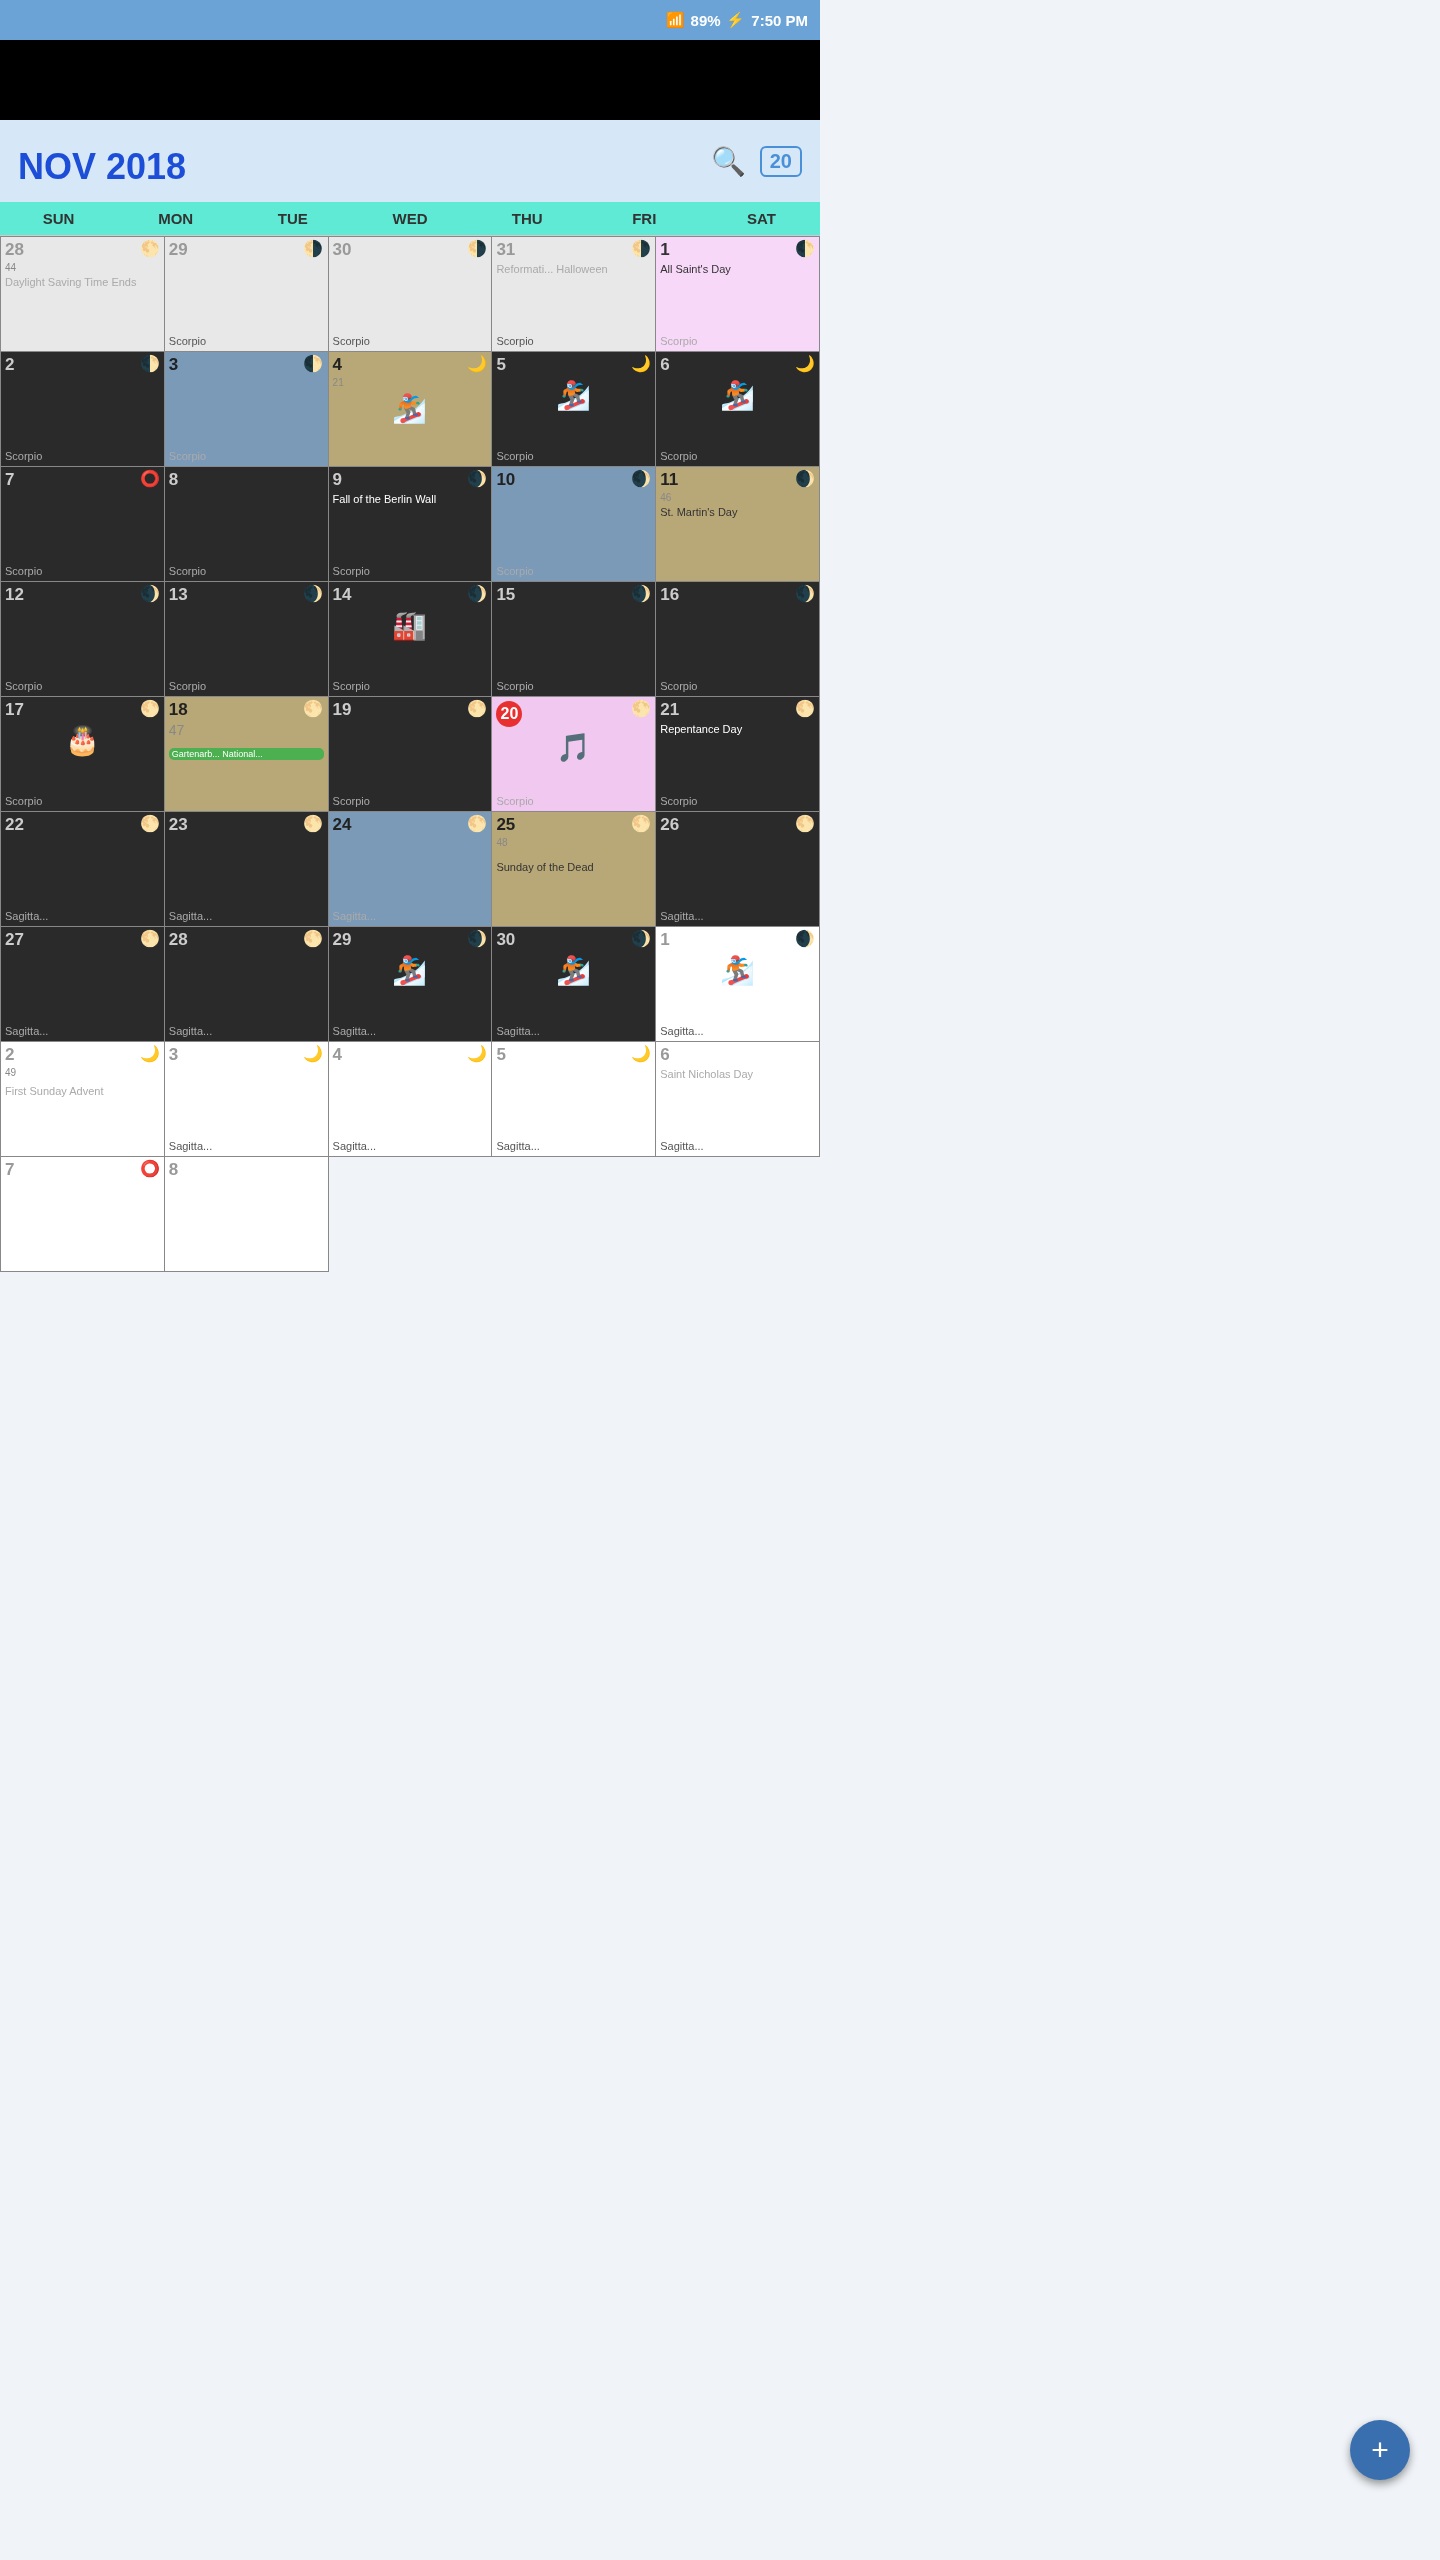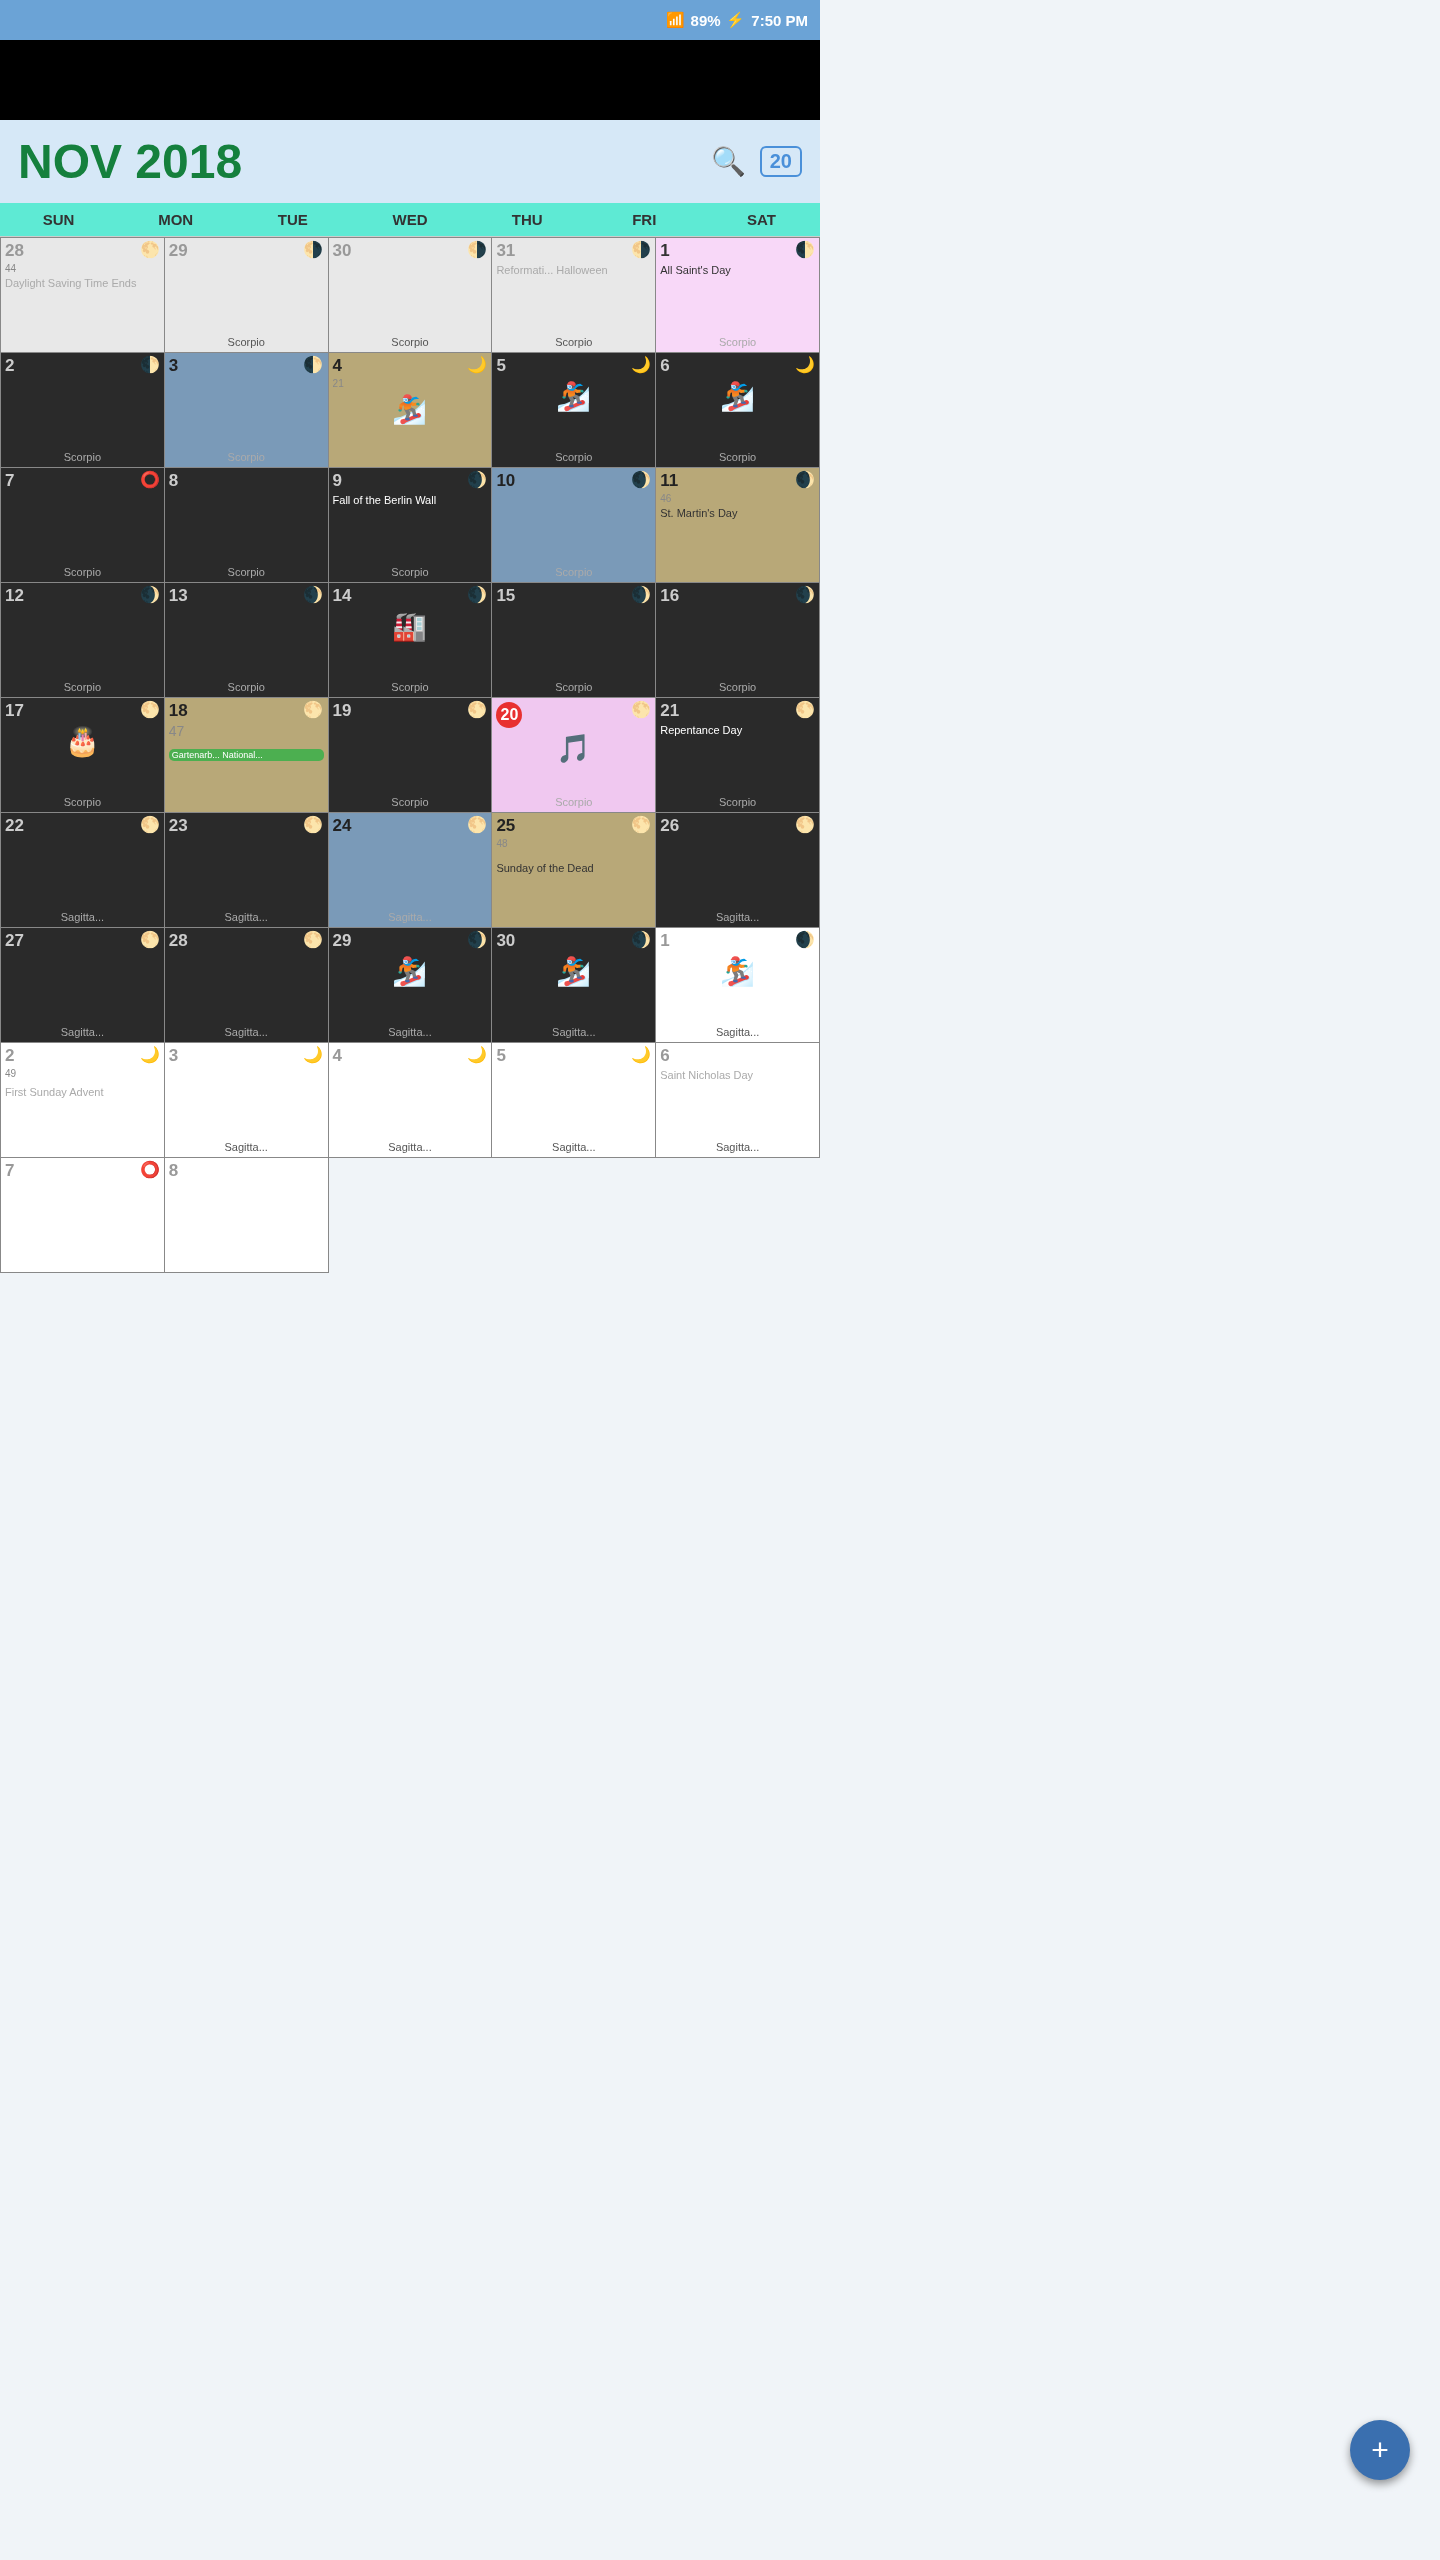--- a/index.html
+++ b/index.html
@@ -33,23 +33,24 @@
 
     
     .calendar-header {
       background: #d6e8f7;
       padding: 14px 18px;
       display: flex;
       align-items: center;
       justify-content: space-between;
     }
     .calendar-title {
-      font-size: 48px;
+      font-size: 36px;
       font-weight: bold;
-      color: #15803d;
+      color: #1d4ed8;
+      margin-top: 12px;
     }
     .header-icons {
       display: flex;
       gap: 14px;
       align-items: center;
     }
     .header-icon {
       color: #4a90d9;
       font-size: 28px;
       cursor: pointer;
@@ -144,21 +145,21 @@
       flex-grow: 1;
       text-align: left;
     }
     .cell-event.white-text { color: #fff; }
     .cell-event.gray-text { color: #aaa; }
     .cell-event.dark-text { color: #333; }
 
     .cell-bottom {
       font-size: 11px;
       color: #aaa;
-      text-align: center;
+      text-align: left;
       margin-top: auto;
     }
     .cell-bottom.dark-text { color: #555; }
 
     .green-badge {
       background: #4caf50;
       color: white;
       font-size: 9px;
       padding: 1px 3px;
       border-radius: 5px;

